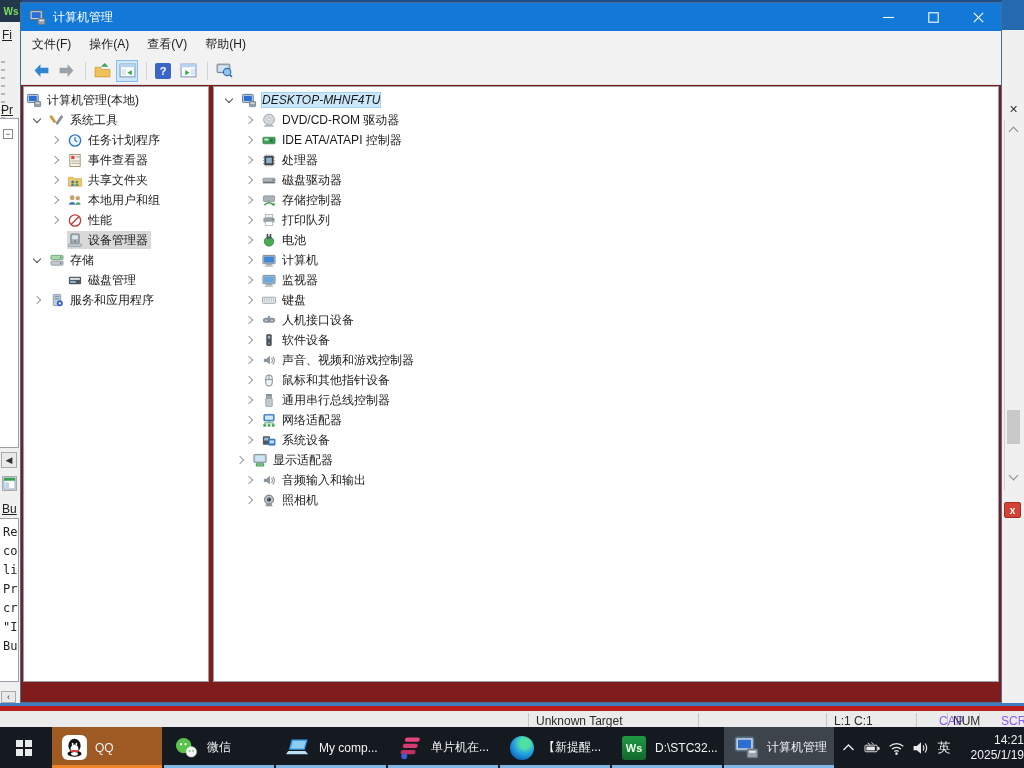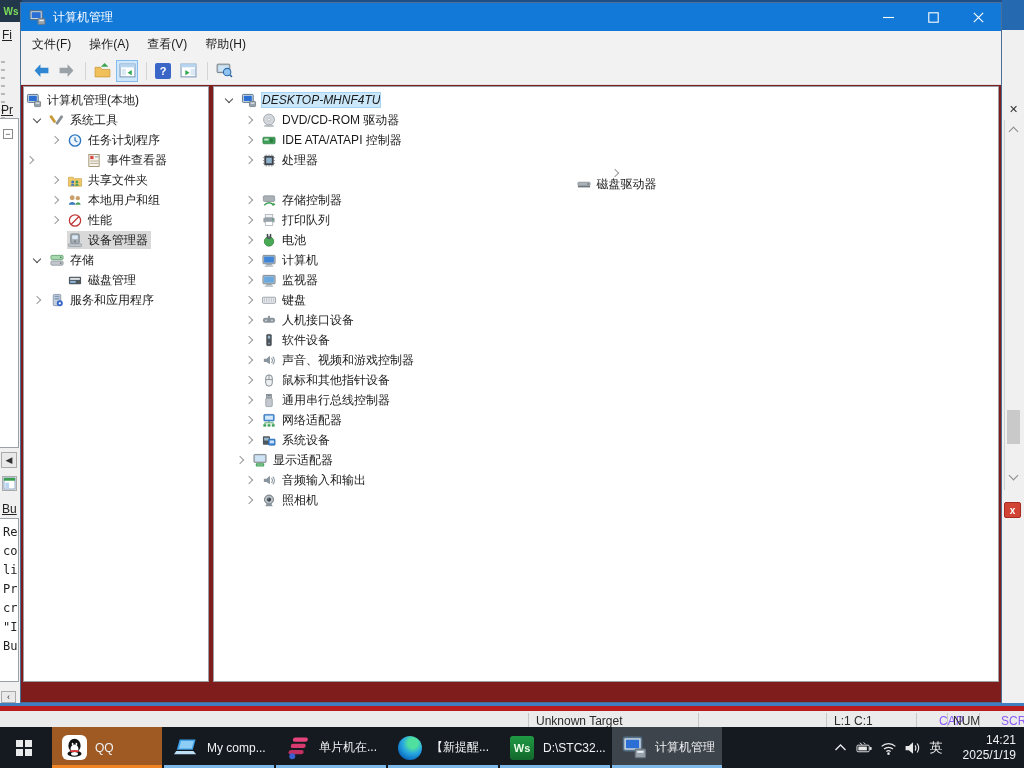--- a/index.html
+++ b/index.html
@@ -264,21 +264,21 @@
           <div class="trow" style="padding-left: 25px;">
             <span class="chev r"></span>
             <span class="hl">
               <span class="ico"><svg viewBox="0 0 16 16">
                   <circle cx="8" cy="8" r="6" fill="#eef6fc" stroke="#2e77c0" stroke-width="1.5"></circle>
                   <path d="M8 4.5V8l2.5 1.5" stroke="#2e77c0" stroke-width="1.3" fill="none"></path>
                 </svg></span>
               <span class="lbl">任务计划程序</span>
             </span>
           </div>
-          <div class="trow" style=" gap: 44px;">
+          <div class="trow" style="padding-left: 25px;">
             <span class="chev r"></span>
             <span class="hl">
               <span class="ico"><svg viewBox="0 0 16 16">
                   <rect x="2.5" y="1.5" width="11" height="13" fill="#f7f3ea" stroke="#8a7a52" stroke-width="0.8"></rect>
                   <rect x="4" y="3" width="3.5" height="3.5" fill="#d84848"></rect>
                   <rect x="9" y="3.5" width="4" height="1.2" fill="#9aa4ac"></rect>
                   <rect x="4" y="8" width="9" height="1.1" fill="#b8b09a"></rect>
                   <rect x="4" y="10.5" width="9" height="1.1" fill="#b8b09a"></rect>
                 </svg></span>
               <span class="lbl">事件查看器</span>
@@ -407,21 +407,21 @@
             <span class="chev r"></span>
             <span class="hl">
               <span class="ico"><svg viewBox="0 0 16 16">
                   <rect x="3" y="3" width="10" height="10" fill="#3c4248"></rect>
                   <rect x="5" y="5" width="6" height="6" fill="#8fb2cc"></rect>
                   <path d="M5 1.5v2M8 1.5v2M11 1.5v2M5 12.5v2M8 12.5v2M11 12.5v2M1.5 5h2M1.5 8h2M1.5 11h2M12.5 5h2M12.5 8h2M12.5 11h2" stroke="#70787e" stroke-width="0.8"></path>
                 </svg></span>
               <span class="lbl">处理器</span>
             </span>
           </div>
-          <div class="trow" style="padding-left: 23px; flex-direction: column;">
+          <div class="trow" style="padding-left: 29px;">
             <span class="chev r"></span>
             <span class="hl">
               <span class="ico"><svg viewBox="0 0 16 16">
                   <rect x="1.5" y="5.5" width="13" height="3.8" rx="1" fill="#aab2b8" stroke="#7a848c" stroke-width="0.7"></rect>
                   <rect x="1.5" y="9.5" width="13" height="1.6" fill="#6e767c"></rect>
                   <circle cx="12.4" cy="7.4" r="0.8" fill="#5a6268"></circle>
                 </svg></span>
               <span class="lbl">磁盘驱动器</span>
             </span>
           </div>
@@ -636,20 +636,34 @@
                 <ellipse cx="9.8" cy="8" rx="1" ry="1.3" fill="#fff"></ellipse>
                 <ellipse cx="14.2" cy="8" rx="1" ry="1.3" fill="#fff"></ellipse>
               </svg>
             </span>
           </span>
           <span class="tlbl">QQ</span>
           <span class="uline" style="background: rgb(239, 132, 38);"></span>
         </div>
         <div class="tbtn">
           <span class="tico24">
+            <svg viewBox="0 0 26 24">
+              <circle cx="10" cy="10" r="8" fill="#58c24a"></circle>
+              <circle cx="7.4" cy="8.6" r="1.2" fill="#fff"></circle>
+              <circle cx="12" cy="8.6" r="1.2" fill="#fff"></circle>
+              <circle cx="18" cy="16.5" r="5.5" fill="#f4f6f4" stroke="#cfd4cf" stroke-width="0.5"></circle>
+              <circle cx="16.3" cy="15.5" r="0.9" fill="#58c24a"></circle>
+              <circle cx="19.7" cy="15.5" r="0.9" fill="#58c24a"></circle>
+            </svg>
+          </span>
+          <span class="tlbl">微信</span>
+          <span class="uline" style="background: rgb(125, 184, 232);"></span>
+        </div>
+        <div class="tbtn">
+          <span class="tico24">
             <svg viewBox="0 0 22 18">
               <path d="M5 2h14l-2.5 9H2.5z" fill="#3fa0e8"></path>
               <path d="M6.2 3.2h11.2l-1.8 6.6H4.4z" fill="#8ecef6"></path>
               <path d="M2 12h15l2.5 3H0z" fill="#bcdff6"></path>
             </svg>
           </span>
           <span class="tlbl">My comp...</span>
           <span class="uline" style="background: rgb(125, 184, 232);"></span>
         </div>
         <div class="tbtn">

